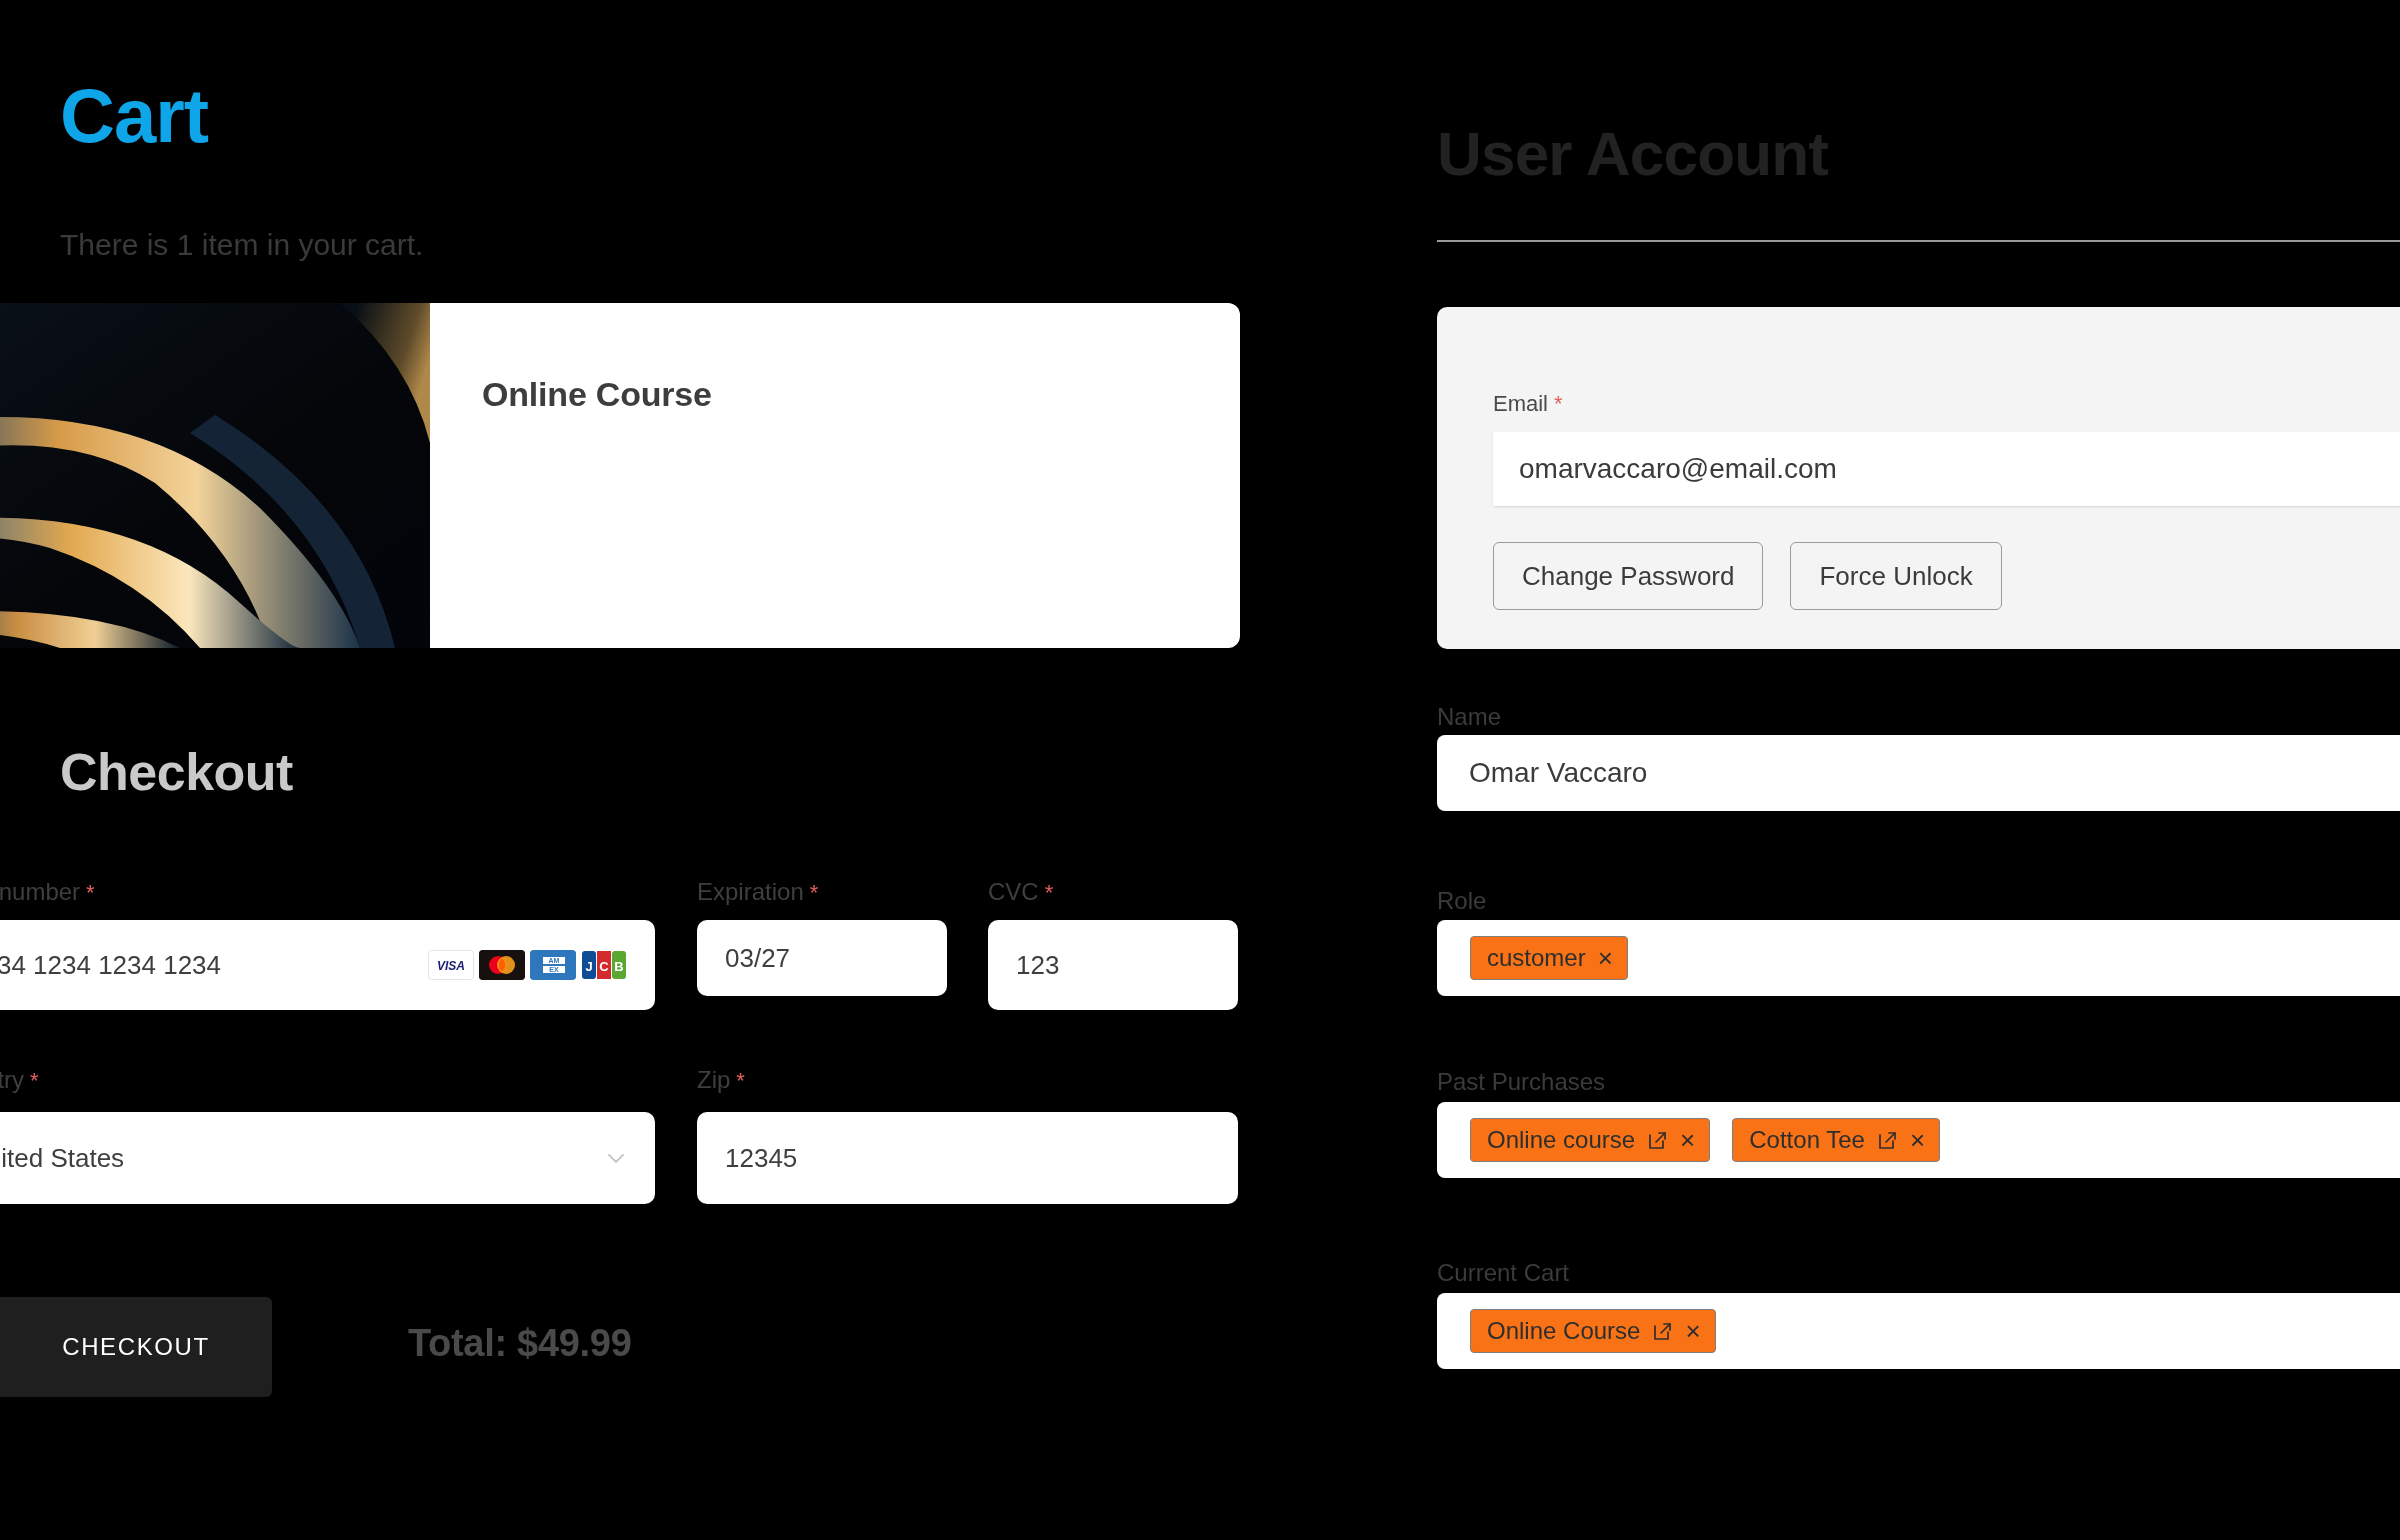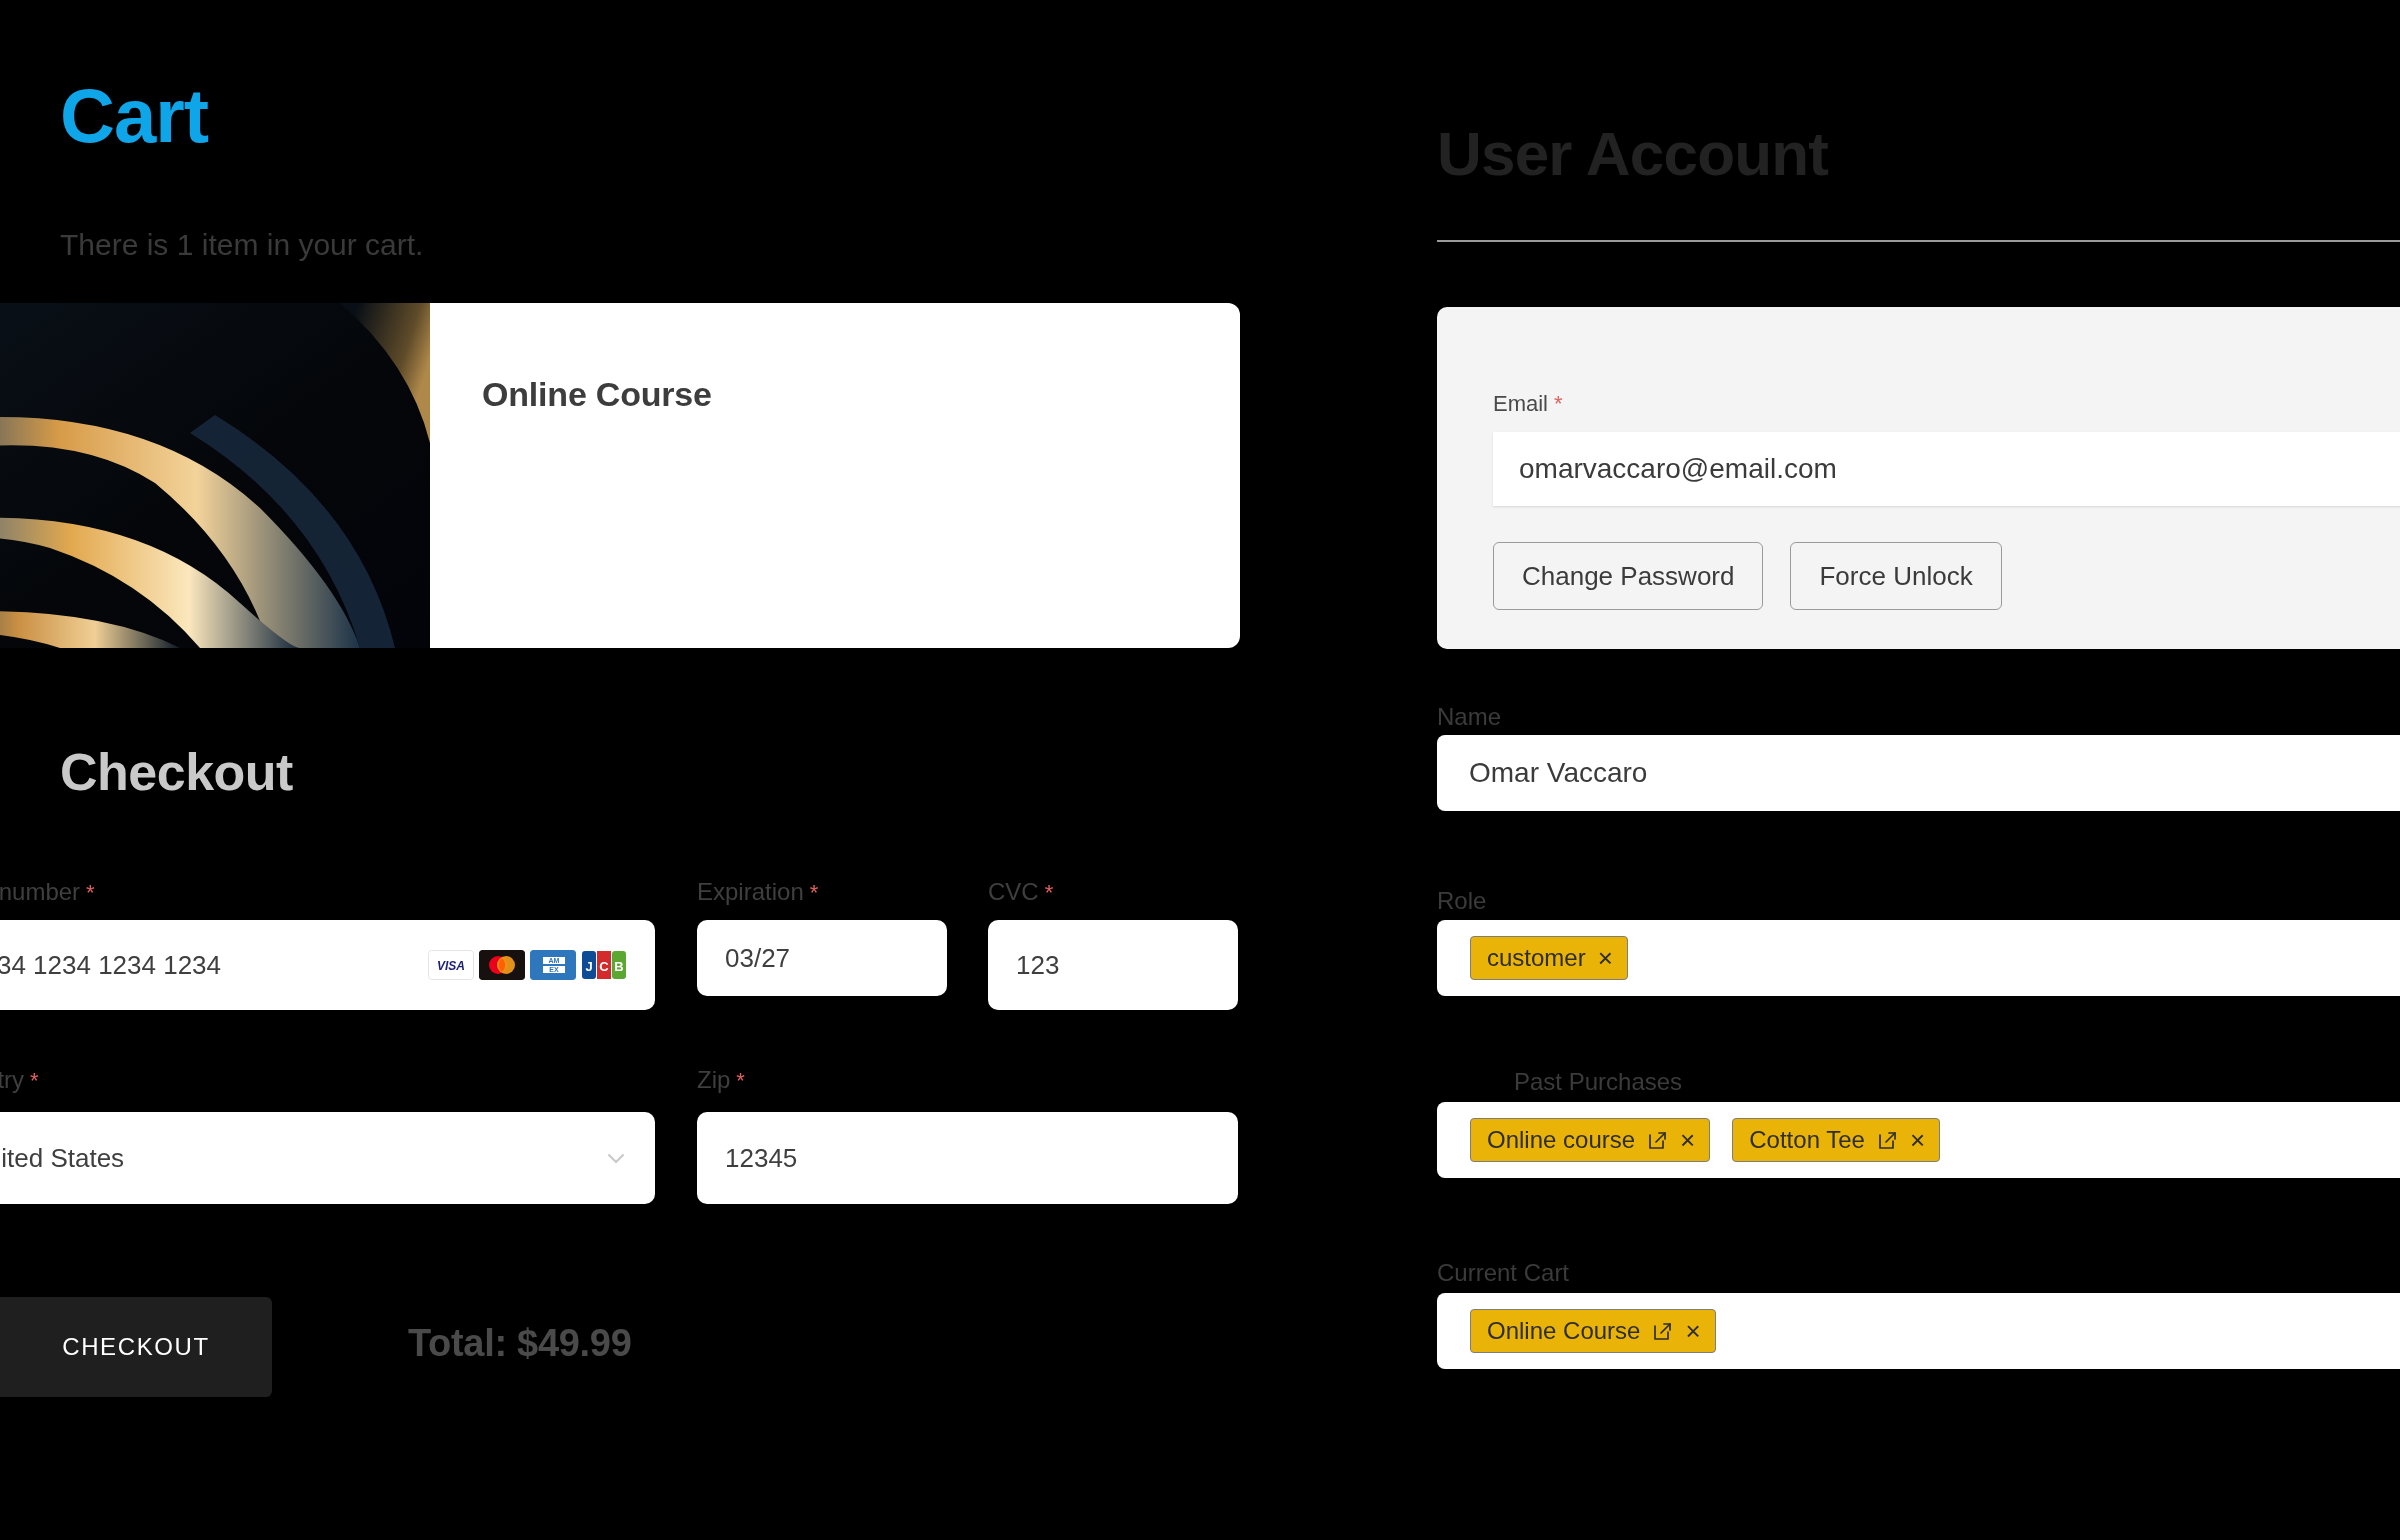--- a/index.html
+++ b/index.html
@@ -174,21 +174,21 @@
     box-shadow: 0 1px 3px rgba(0,0,0,.3);
     display: flex; align-items: center;
     padding: 0 0 0 33px;
     gap: 22px;
   }
   .chip {
     display: inline-flex; align-items: center;
     height: 44px; padding: 0 14px 0 16px;
     border: 1px solid #7d7d7d; border-radius: 4px;
     font-size: 24px; color: #2e2e2e;
-    background: #eab308; gap: 12px;
+    background: #f97316; gap: 12px;
     cursor: pointer;
     font-family: "Liberation Sans", sans-serif;
   }
   .chip .ico { display: inline-flex; align-items: center; }
   .chip .x { font-size: 26px; line-height: 1; color: #2e2e2e; }
 </style>
 </head>
 <body>
 
 <div class="page">
@@ -348,21 +348,21 @@
     <input class="acct-input" style="top: 735px;" value="Omar Vaccaro">
 
     <div class="acct-field-label" style="left:1437px; top:887px;">Role</div>
     <div class="chip-field" style="top:920px;">
       <span class="chip">
         <span>customer</span>
         <span class="x">×</span>
       </span>
     </div>
 
-    <div class="acct-field-label" style="left:1514px; top:1068px;">Past Purchases</div>
+    <div class="acct-field-label" style="left:1437px; top:1068px;">Past Purchases</div>
     <div class="chip-field" style="top:1102px;">
       <span class="chip">
         <span>Online course</span>
         <span class="ico">
           <svg width="21" height="21" viewBox="0 0 21 21">
               <path d="M3 5 L3 18 L16 18 L16 11" fill="none" stroke="#2e2e2e" stroke-width="1.7" stroke-linecap="round" stroke-linejoin="round"></path>
               <path d="M9 12 L18 3" fill="none" stroke="#2e2e2e" stroke-width="1.7" stroke-linecap="round"></path>
               <path d="M12 3 L18 3 L18 9" fill="none" stroke="#2e2e2e" stroke-width="1.7" stroke-linecap="round" stroke-linejoin="round"></path>
             </svg>
         </span>

